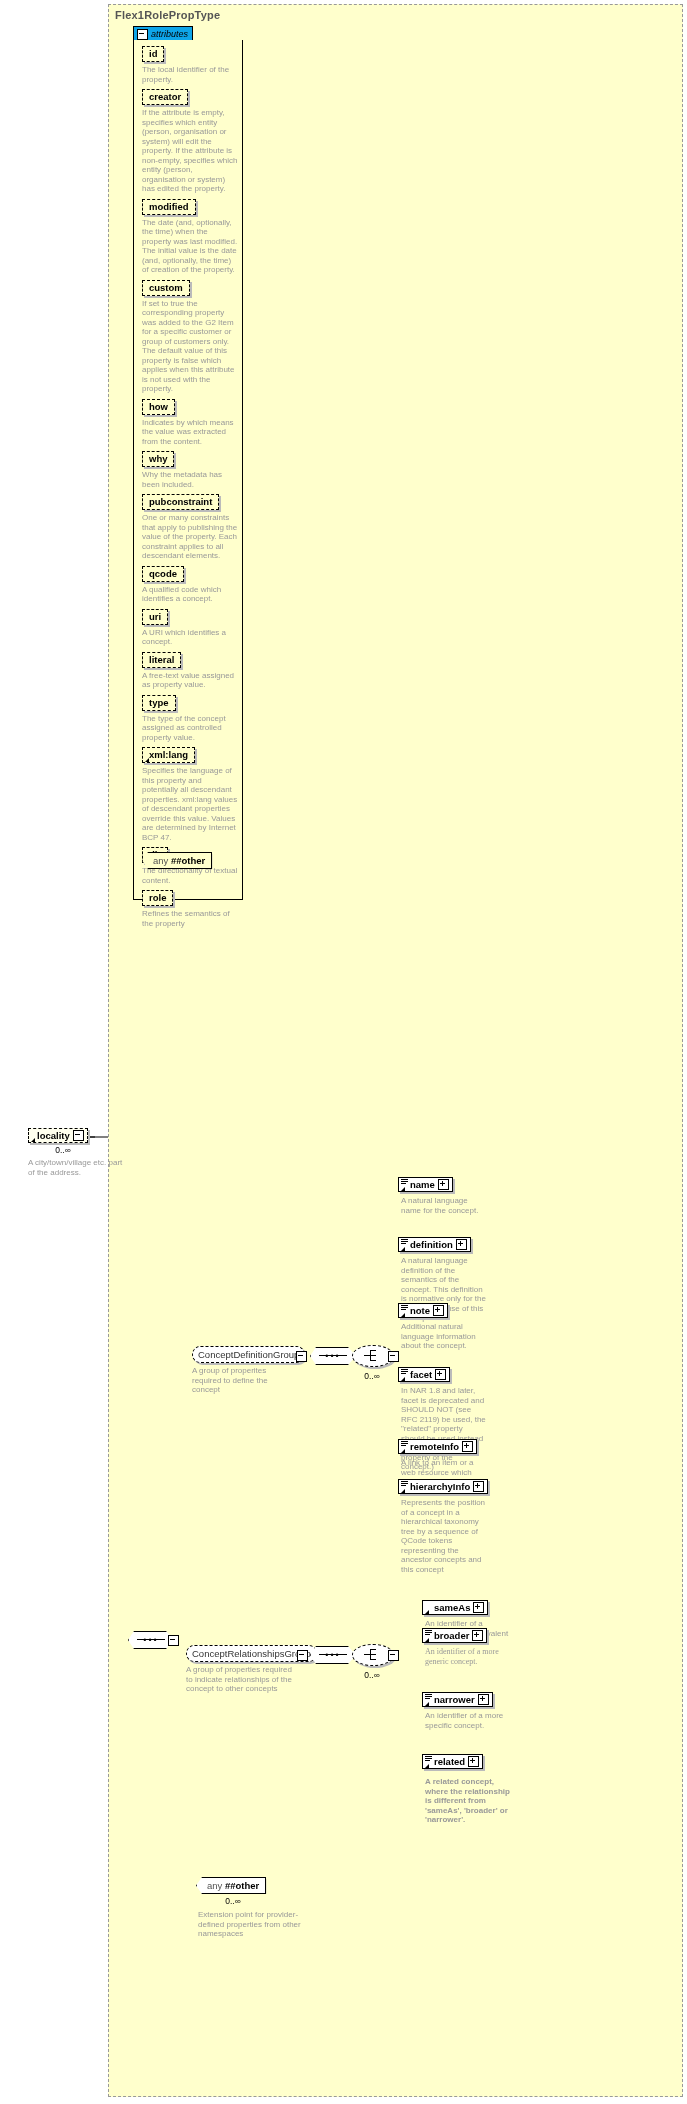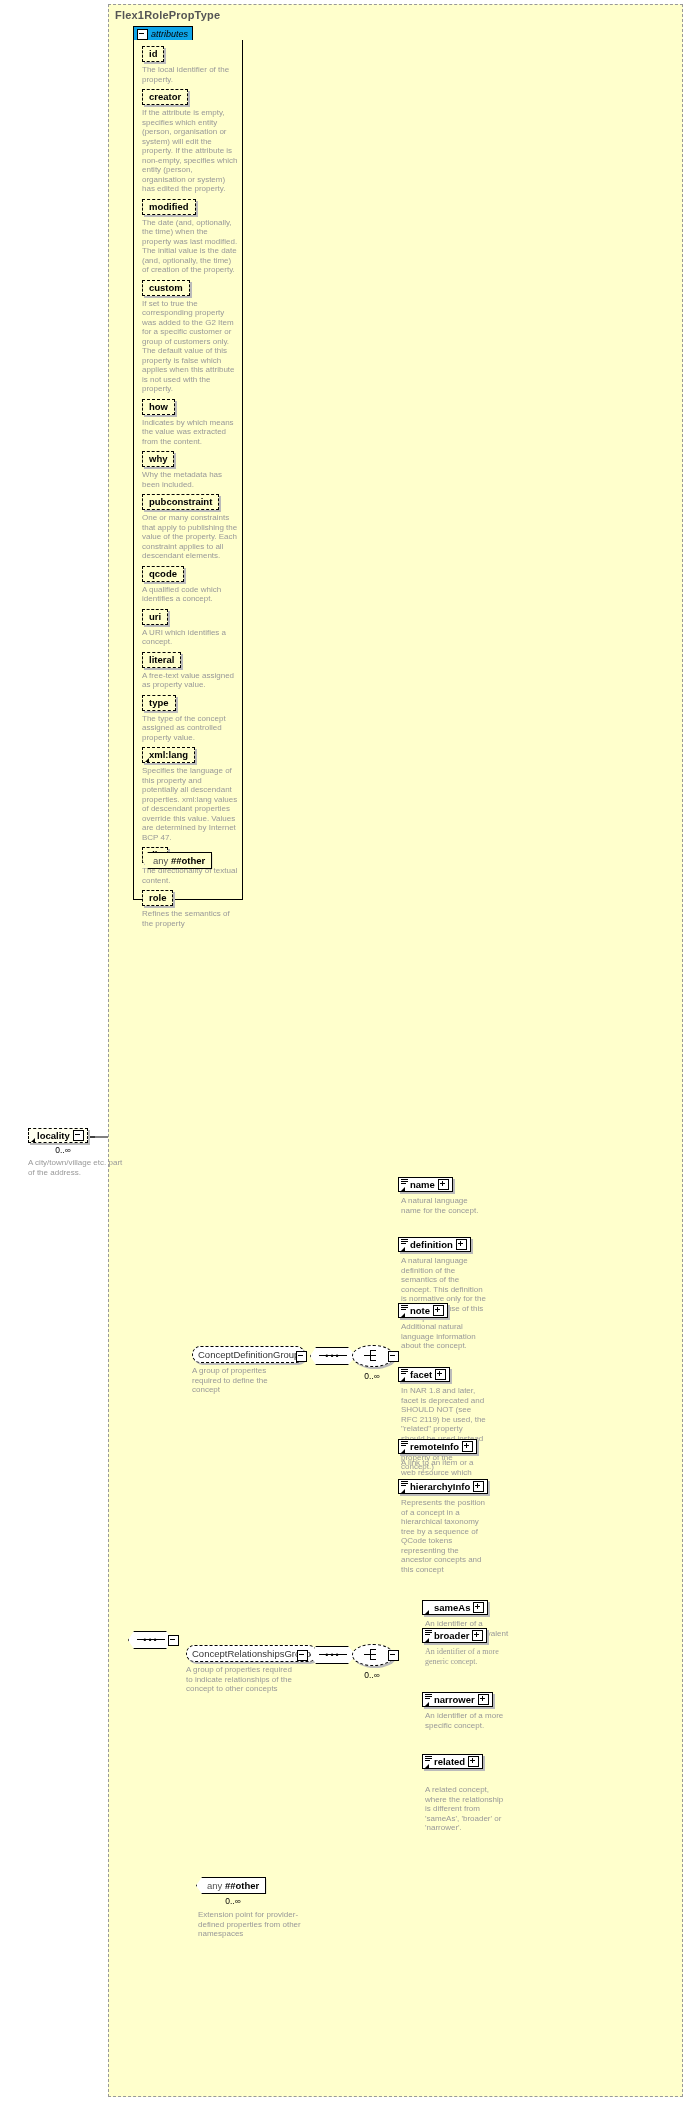--- a/index.html
+++ b/index.html
@@ -310,21 +310,21 @@
         <span class="listicon"></span>
         <span class="lbl" style="padding-left: 7px;">narrower</span>
         <span class="boxplus"></span>
         <span class="cornerarrow"></span>
       </span><div class="rdesc" style="width: 86px; margin-top: 4px; margin-left: 3px;">An identifier of a more specific concept.</div></div>
     <div style="position: absolute; left: 422px; top: 1754px;"><span class="elem">
         <span class="listicon"></span>
         <span class="lbl" style="padding-left: 7px;">related</span>
         <span class="boxplus"></span>
         <span class="cornerarrow"></span>
-      </span><div class="rdesc" style="width: 86px; margin-top: 16px; margin-left: 3px;">A related concept, where the relationship is different from 'sameAs', 'broader' or 'narrower'.</div></div>
+      </span><div class="rdesc" style="width: 86px; margin-top: 8px; margin-left: 3px; font-weight: bold;">A related concept, where the relationship is different from 'sameAs', 'broader' or 'narrower'.</div></div>
   </div>
 
 <div style="position:absolute;left:196px;top:1877px;width:110px">
   <span class="any-chip">
     <span>any</span>
     <b>##other</b>
   </span>
   <div class="occurs" style="width:74px;text-align:center">0..∞</div>
   <div class="rdesc" style="width:105px;margin-top:4px;margin-left:2px">Extension point for provider-defined properties from other namespaces</div>
 </div>

